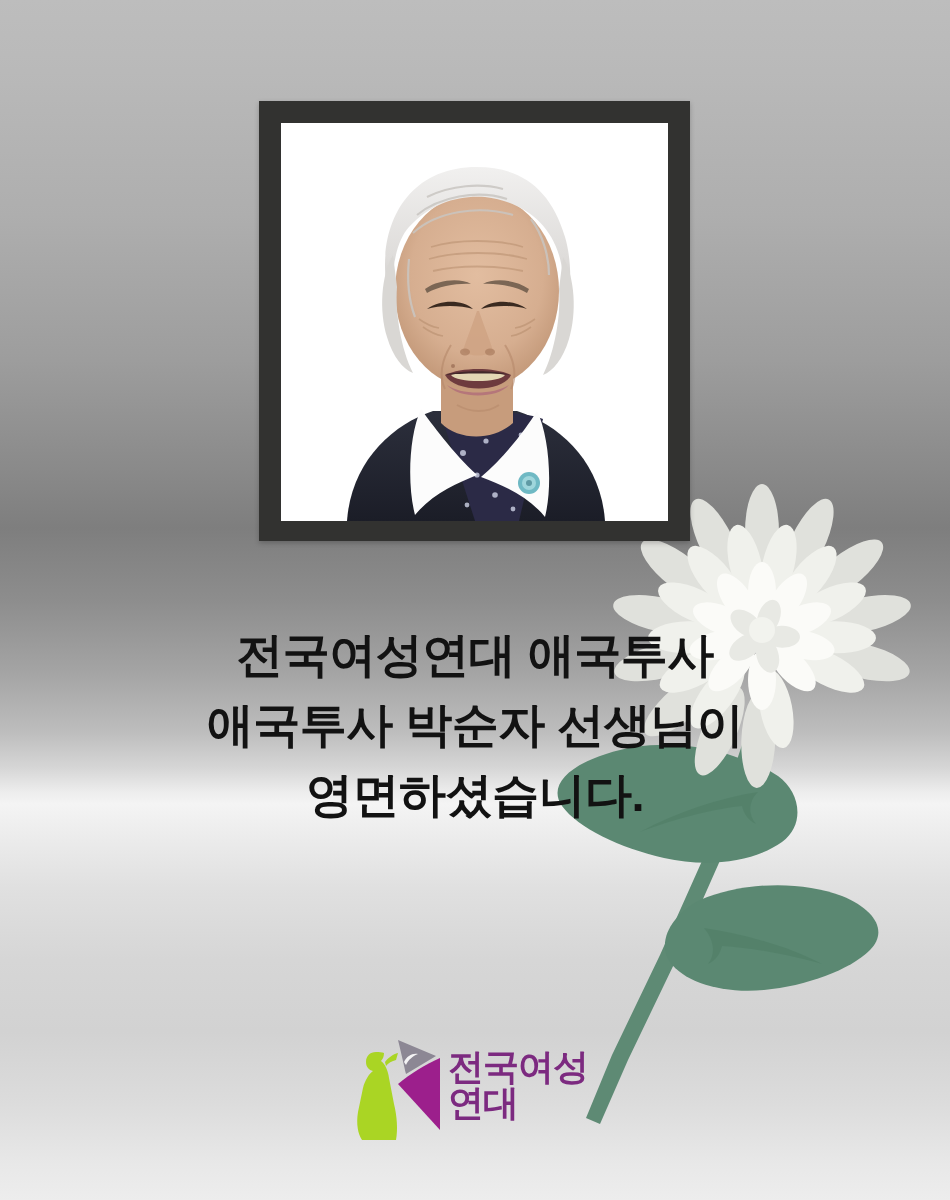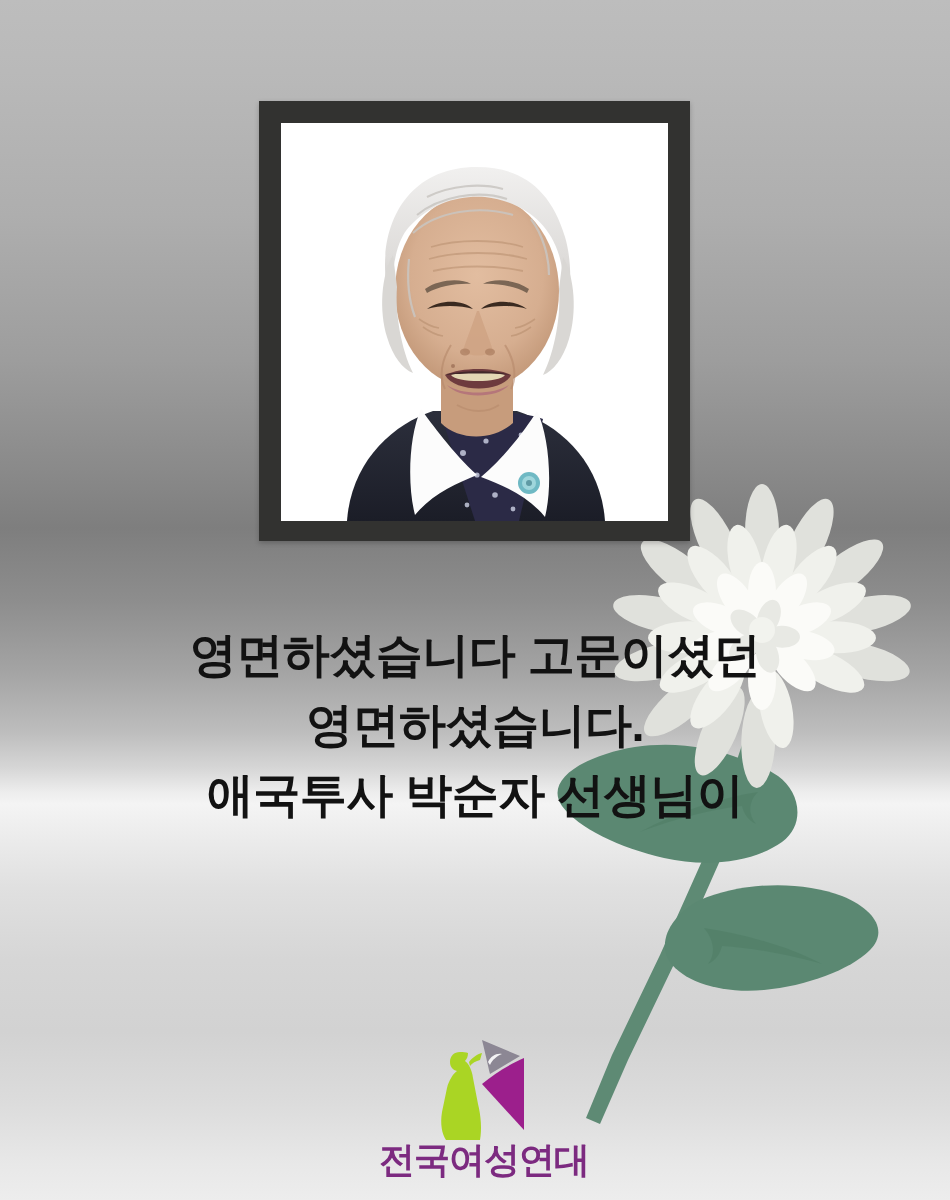--- a/index.html
+++ b/index.html
@@ -88,21 +88,20 @@
 
   
   #logo {
     position: absolute;
     left: 352px;
     top: 1034px;
     width: 260px;
     height: 108px;
     display: flex;
     align-items: center;
-    flex-direction: column;
   }
   #logo-mark { width: 92px; height: 108px; flex: none; }
   #logo-wordmark {
     margin-left: 4px;
     font-size: 36px;
     font-weight: 700;
     color: #7c2a80;
     letter-spacing: -1px;
     line-height: 1;
     padding-bottom: 6px;
@@ -299,23 +298,23 @@
         <path d="M164 252 C180 247 214 247 230 252 C214 250 180 250 164 252 Z" fill="#41282a"></path>
         <path d="M166 262 C180 272 212 272 228 262 C216 276 178 276 166 262 Z" fill="#b5767a"></path>
 
         <path d="M176 282 C190 290 206 290 218 282" stroke="#b5886a" stroke-width="2" fill="none" opacity="0.55"></path>
         <circle cx="172" cy="243" r="2" fill="#8d6149" opacity="0.6"></circle>
       </svg>
     </div>
   </div>
 
   <div id="memorial-text">
-    <span class="line">영면하셨습니다 고문이셨던</span>
+    <span class="line">전국여성연대 애국투사</span>
+    <span class="line">애국투사 박순자 선생님이</span>
     <span class="line">영면하셨습니다.</span>
-    <span class="line">애국투사 박순자 선생님이</span>
   </div>
 
   <div id="logo">
     <svg id="logo-mark" viewBox="0 0 92 108" xmlns="http://www.w3.org/2000/svg">
 
       <path d="M24 18 C18 18 14 22 14 28 C14 33 17 36 21 37
                C17 40 13 46 11 54 L6 78 C4 90 6 100 10 106
                L44 106 C46 96 45 82 42 70 L37 44
                C36 36 33 30 29 27 C31 25 32 22 32 19 C30 18 27 18 24 18 Z" fill="#aad524"></path>
       <path d="M33 28 C36 24 41 20 46 19 L44 26 C40 27 36 29 34 32 Z" fill="#aad524"></path>

